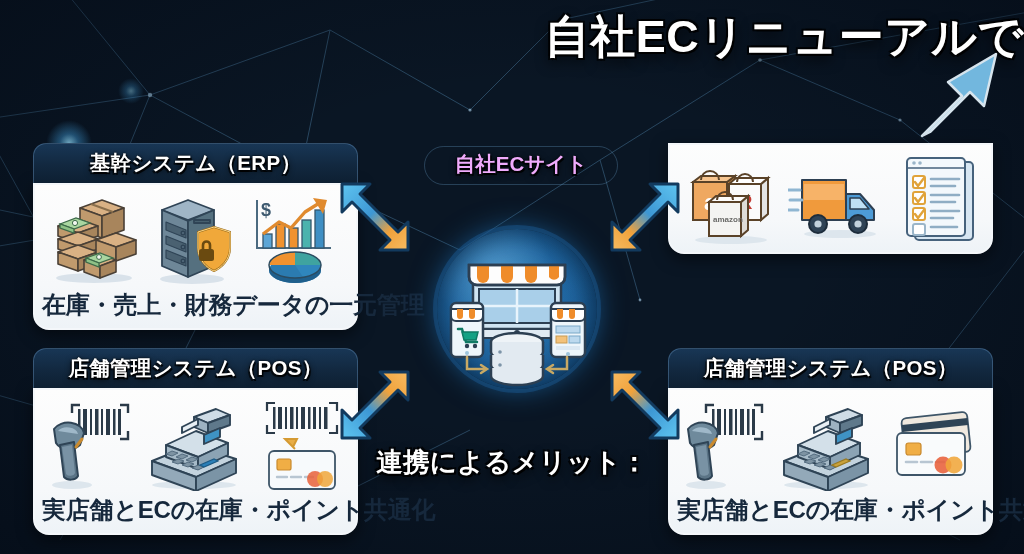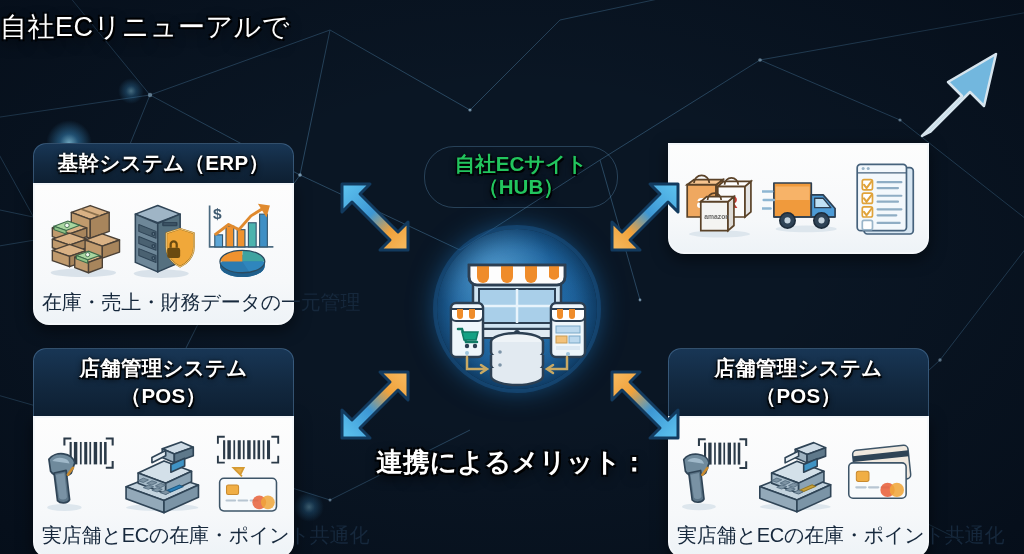--- a/index.html
+++ b/index.html
@@ -25,33 +25,33 @@
     background:radial-gradient(circle,rgba(150,225,255,.95) 0%,rgba(70,170,235,.55) 28%,rgba(40,120,200,0) 70%);
     pointer-events:none;
   }
   .vignette{
     position:absolute;inset:0;
     background:radial-gradient(ellipse at 50% 46%, rgba(0,0,0,0) 40%, rgba(2,8,18,.55) 100%);
   }
 
   
   .title{
-    position:absolute;left:0;right:0;top:12px;text-align:left;
-    font-size:27px;font-weight:normal;line-height:1.12;color:#ffffff;
+    position:absolute;left:0;right:0;top:12px;text-align:right;
+    font-size:45px;font-weight:bold;line-height:1.12;color:#ffffff;
     letter-spacing:.5px;
     text-shadow:0 0 2px #000,2px 2px 0 rgba(0,0,0,.85),-2px 2px 0 rgba(0,0,0,.7),
                 2px -2px 0 rgba(0,0,0,.7),-2px -2px 0 rgba(0,0,0,.7),0 5px 14px rgba(0,0,0,.9);
   }
   .title span{display:block;}
 
   
   .deco-arrow{position:absolute;right:10px;top:40px;width:110px;height:110px;}
 
   
-  .card{position:absolute;width:261px;}
+  .card{position:absolute;width:325px;}
   .card-head{
     position:relative;
     background:linear-gradient(180deg,#183655 0%,#12283f 55%,#0d1f32 100%);
     border-radius:13px 13px 0 0;
     border:1px solid rgba(120,170,215,.35);
     border-bottom:none;
     color:#fff;font-size:20.5px;font-weight:bold;text-align:center;
     padding:5px 4px 6px;letter-spacing:.3px;
     text-shadow:0 0 2px #000,1.5px 1.5px 0 rgba(0,0,0,.8),-1.5px 1.5px 0 rgba(0,0,0,.6),0 2px 6px rgba(0,0,0,.9);
   }
@@ -61,36 +61,36 @@
     border-radius:0 0 16px 16px;
     box-shadow:0 5px 16px rgba(0,0,0,.5);
     padding:6px 7px 4px;
   }
   .icon-row{
     display:flex;align-items:center;justify-content:space-around;
     height:97px;
   }
   .icon-row svg{display:block;}
   .card-cap{
-    text-align:center;font-size:20px;font-weight:normal;color:#16283c;
+    text-align:center;font-size:24px;font-weight:bold;color:#16283c;
     letter-spacing:-.2px;padding:1px 0 3px;white-space:nowrap;
   }
 
   #card-erp{left:33px;top:143px;}
   #card-oms{left:668px;top:143px;}
   #card-pos-left{left:33px;top:348px;}
   #card-pos-right{left:668px;top:348px;}
 
   
   .hub-badge{
     position:absolute;left:424px;top:146px;width:180px;
     border-radius:30px;
     background:radial-gradient(ellipse at 50% 22%, #1d4straight 0%, #17375a 0%, #102march 0%, #12304f 40%, #0b1e34 100%);
     border:1px solid rgba(110,165,210,.3);
-    color:#22c55e;font-size:20.5px;font-weight:bold;text-align:center;
+    color:#f0abfc;font-size:20.5px;font-weight:bold;text-align:center;
     line-height:1.12;padding:6px 6px 8px;
     text-shadow:0 0 2px #000,1.5px 1.5px 0 rgba(0,0,0,.85),-1.5px 1.5px 0 rgba(0,0,0,.6),0 2px 7px rgba(0,0,0,.9);
     z-index:4;
   }
   .hub-badge span{display:block;}
   .hub-circle{
     position:absolute;left:437px;top:229px;width:160px;height:160px;border-radius:50%;
     background:
       radial-gradient(circle at 36% 28%, rgba(120,195,240,.55) 0%, rgba(40,120,185,.25) 38%, rgba(12,58,105,0) 66%),
       radial-gradient(circle at 50% 50%, #2a7ab5 0%, #1d5f97 52%, #13456f 78%, #0e3355 100%);
@@ -210,21 +210,20 @@
           <stop offset="42%" stop-color="#3d97d4"></stop>
         <stop offset="70%" stop-color="#f0a23c"></stop>
           <stop offset="100%" stop-color="#f6bb61"></stop>
       </linearGradient>
     </defs>
     <path d="M78 62 L78 90 L50 90 L60 80 L22 42 L12 52 L12 24 L40 24 L30 34 L68 72 Z" fill="url(#gbr)" stroke="#123a5e" stroke-width="3" stroke-linejoin="round"></path>
   </svg>
 
   <div class="hub-badge">
     <span>自社ECサイト</span>
-    <span>（HUB）</span>
   </div>
 
   <div class="hub-circle">
     <svg class="hub-art" width="160" height="160" viewBox="0 0 160 160">
 
       <g>
         <rect x="36" y="42" width="88" height="58" rx="4" fill="#cfe4f2" stroke="#2c3f52" stroke-width="2.5"></rect>
         <rect x="42" y="60" width="76" height="34" fill="#a9cfe9" stroke="#2c3f52" stroke-width="2"></rect>
         <path d="M42 77 H118 M80 60 V94" stroke="#e8f4fc" stroke-width="2.5"></path>
 

